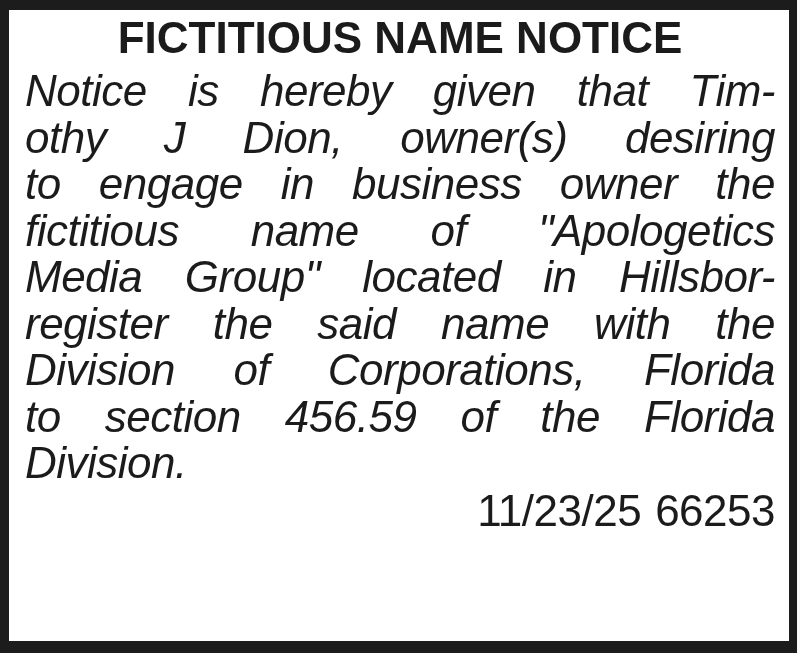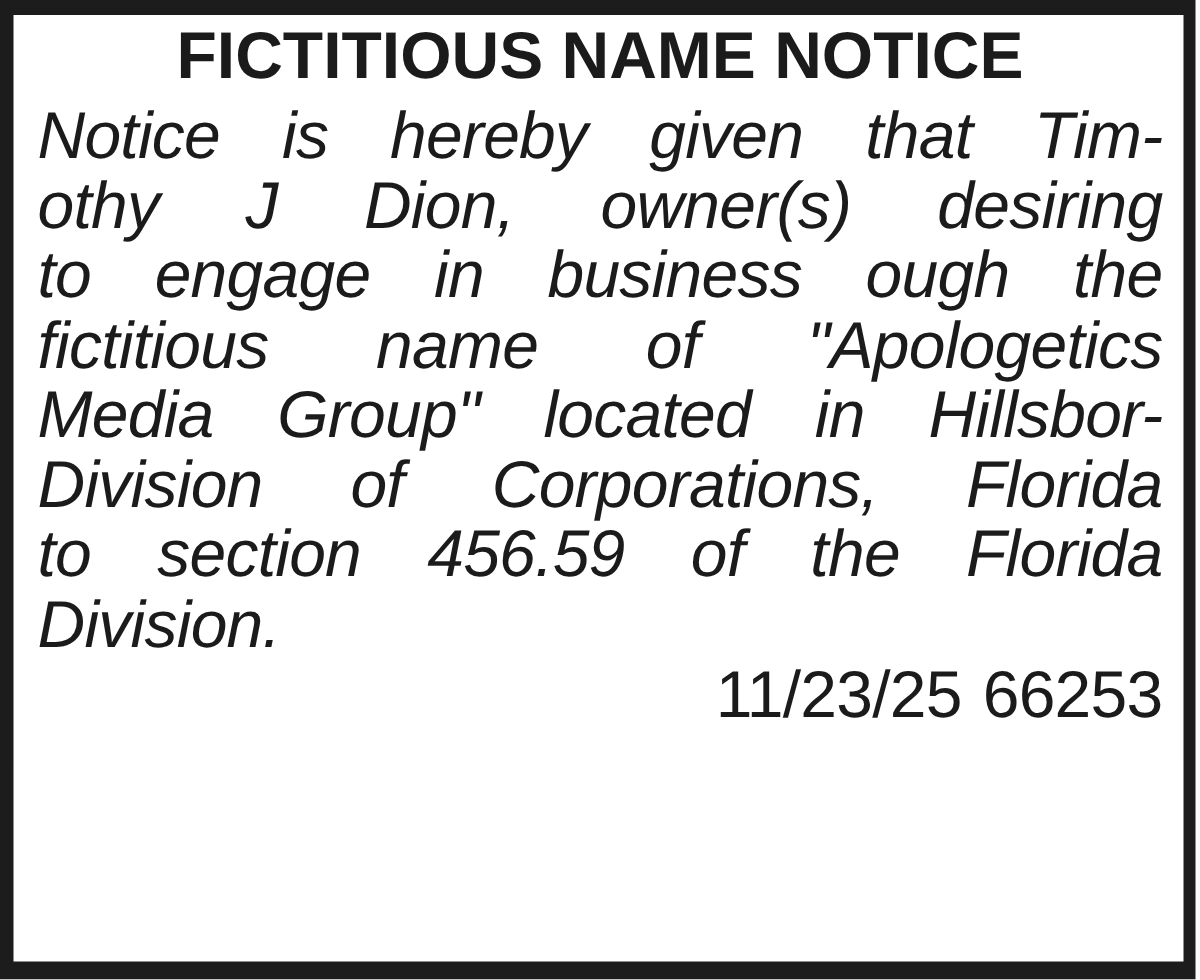--- a/index.html
+++ b/index.html
@@ -72,23 +72,24 @@
 </style>
 </head>
 <body>
 
 <div class="canvas">
   <div class="notice-box">
     <div class="title">FICTITIOUS NAME NOTICE</div>
     <div class="body-text">
         <div class="body-line">Notice is hereby given that Tim-</div>
         <div class="body-line">othy J Dion, owner(s) desiring</div>
-        <div class="body-line">to engage in business ough the</div>
+        <div class="body-line">to engage in business owner the</div>
         <div class="body-line">fictitious name of "Apologetics</div>
         <div class="body-line">Media Group" located in Hillsbor-</div>
+        <div class="body-line">register the said name with the</div>
         <div class="body-line">Division of Corporations, Florida</div>
         <div class="body-line">to section 456.59 of the Florida</div>
         <div class="body-line last">Division.</div>
       </div>
     <div class="footer">
       <span class="pub-date">11/23/25</span><span class="ad-number">66253</span>
     </div>
   </div>
 </div>
 

